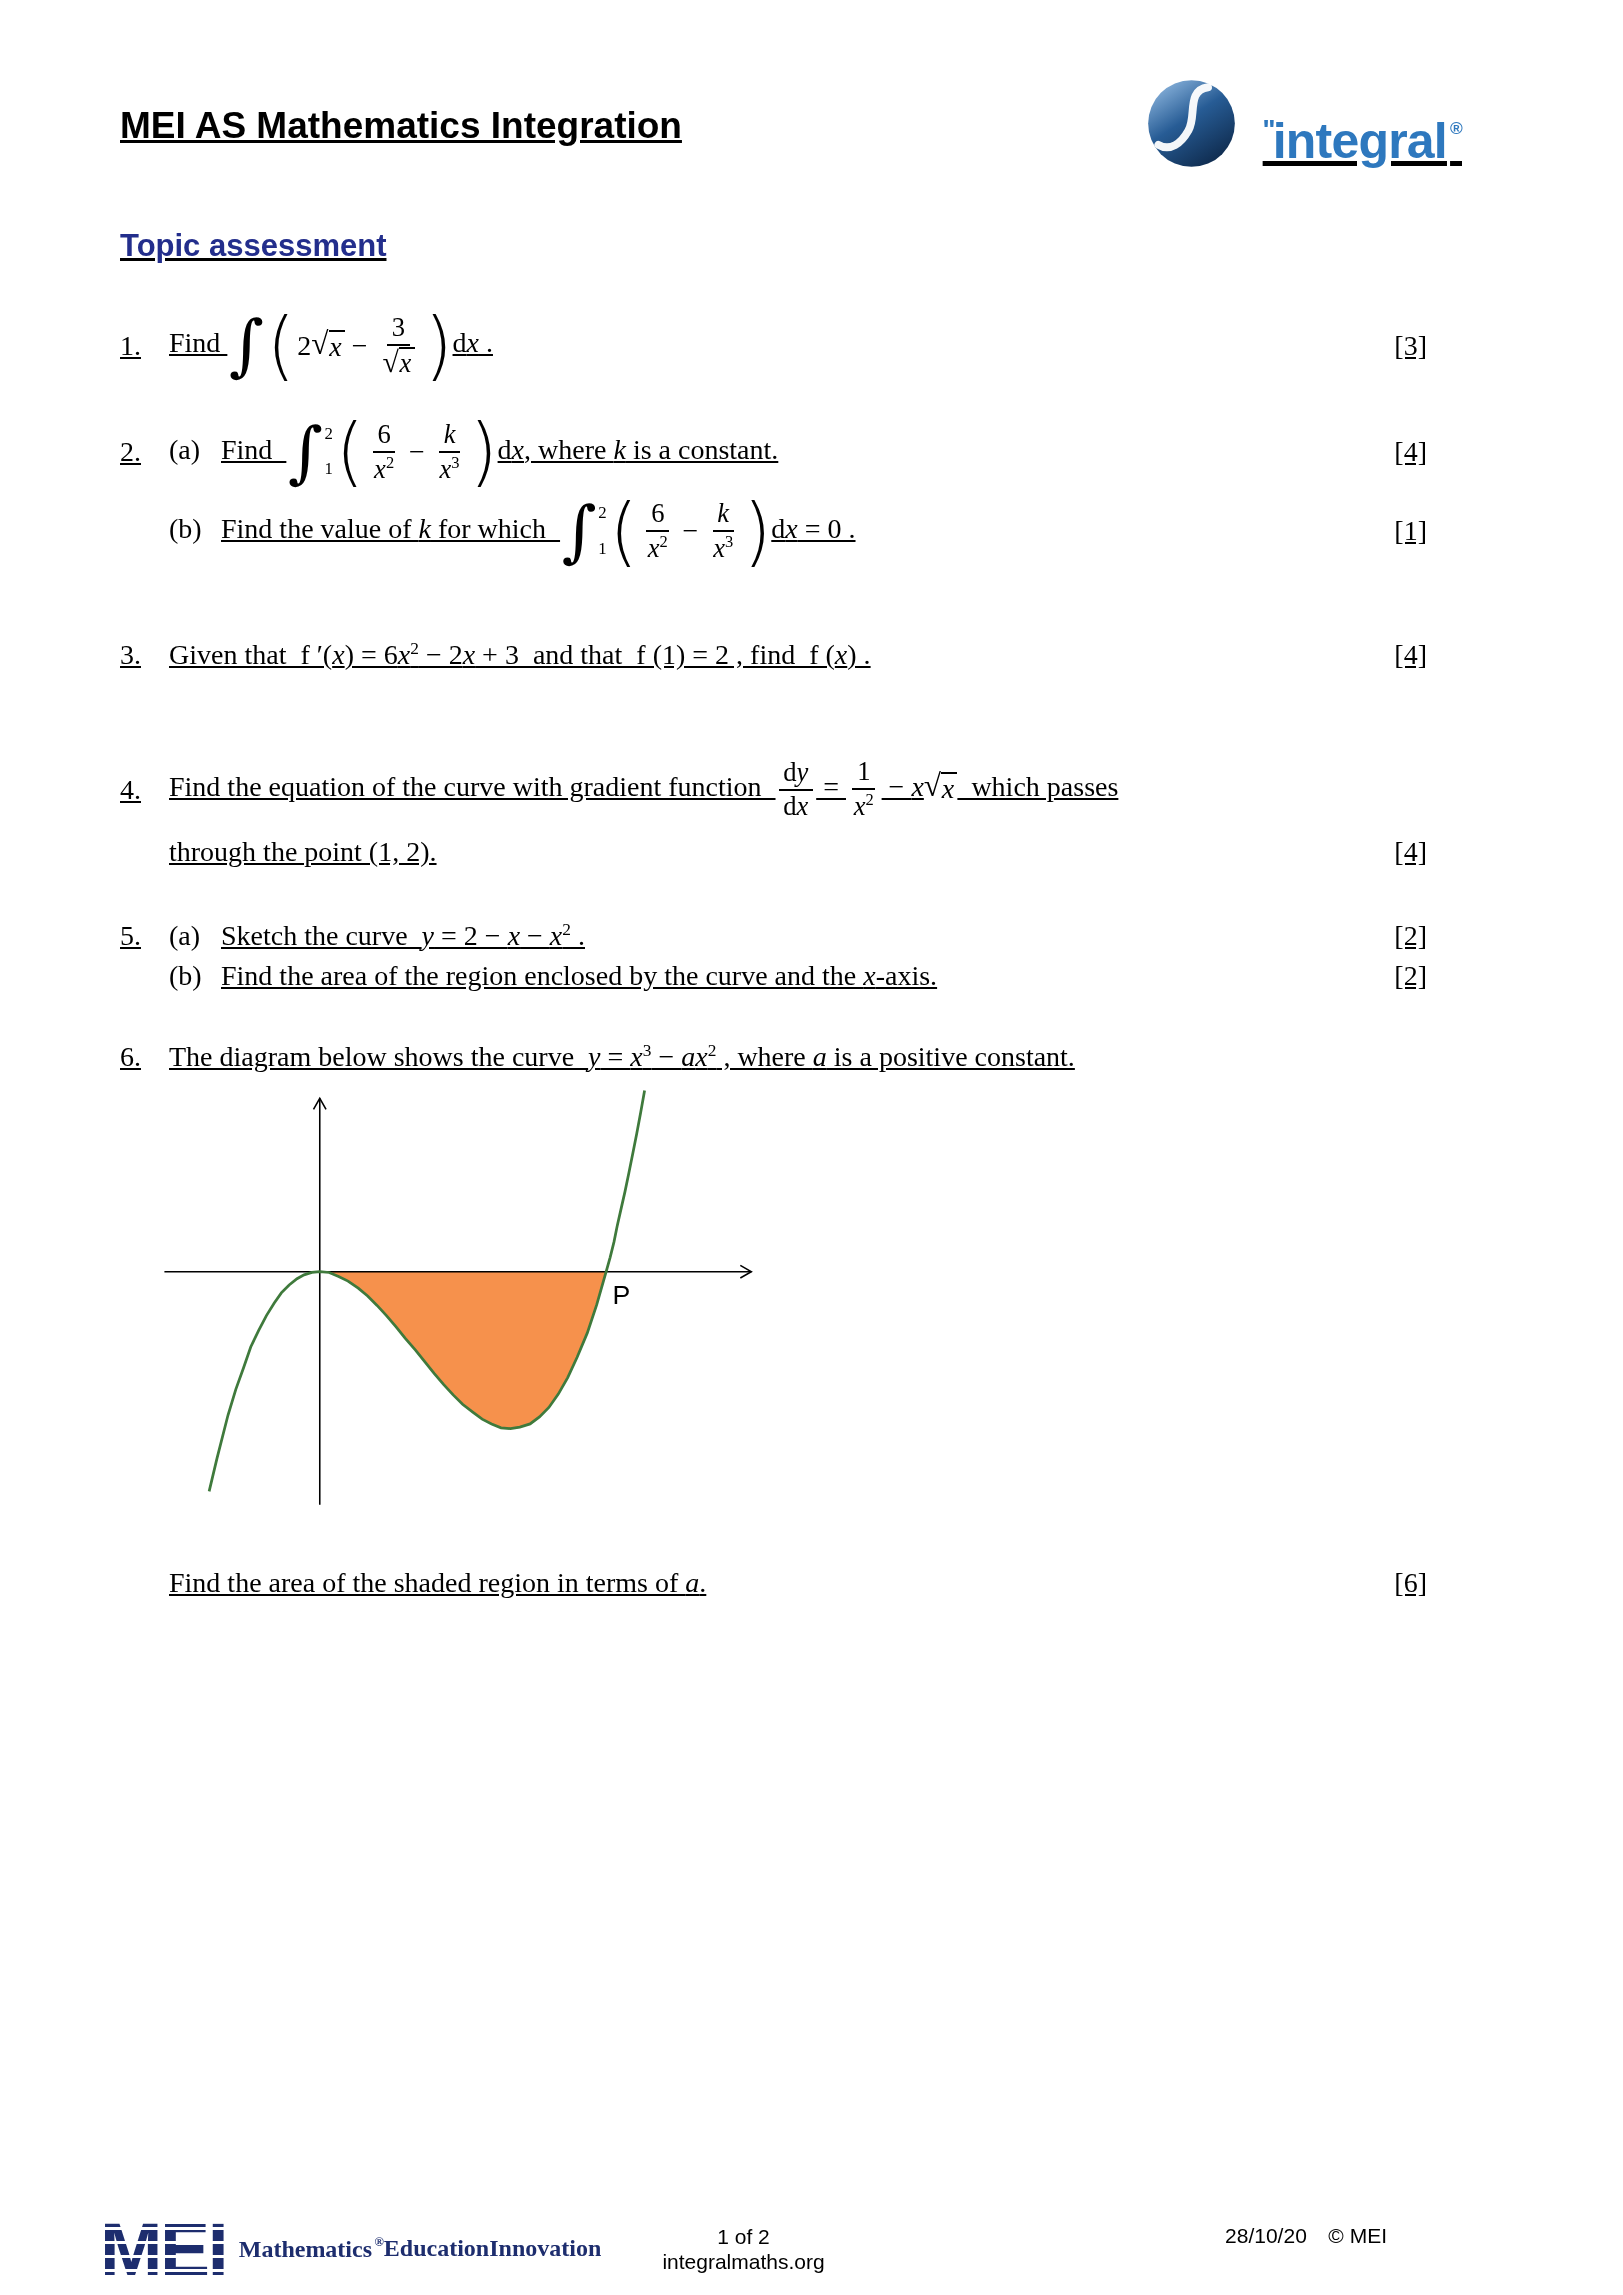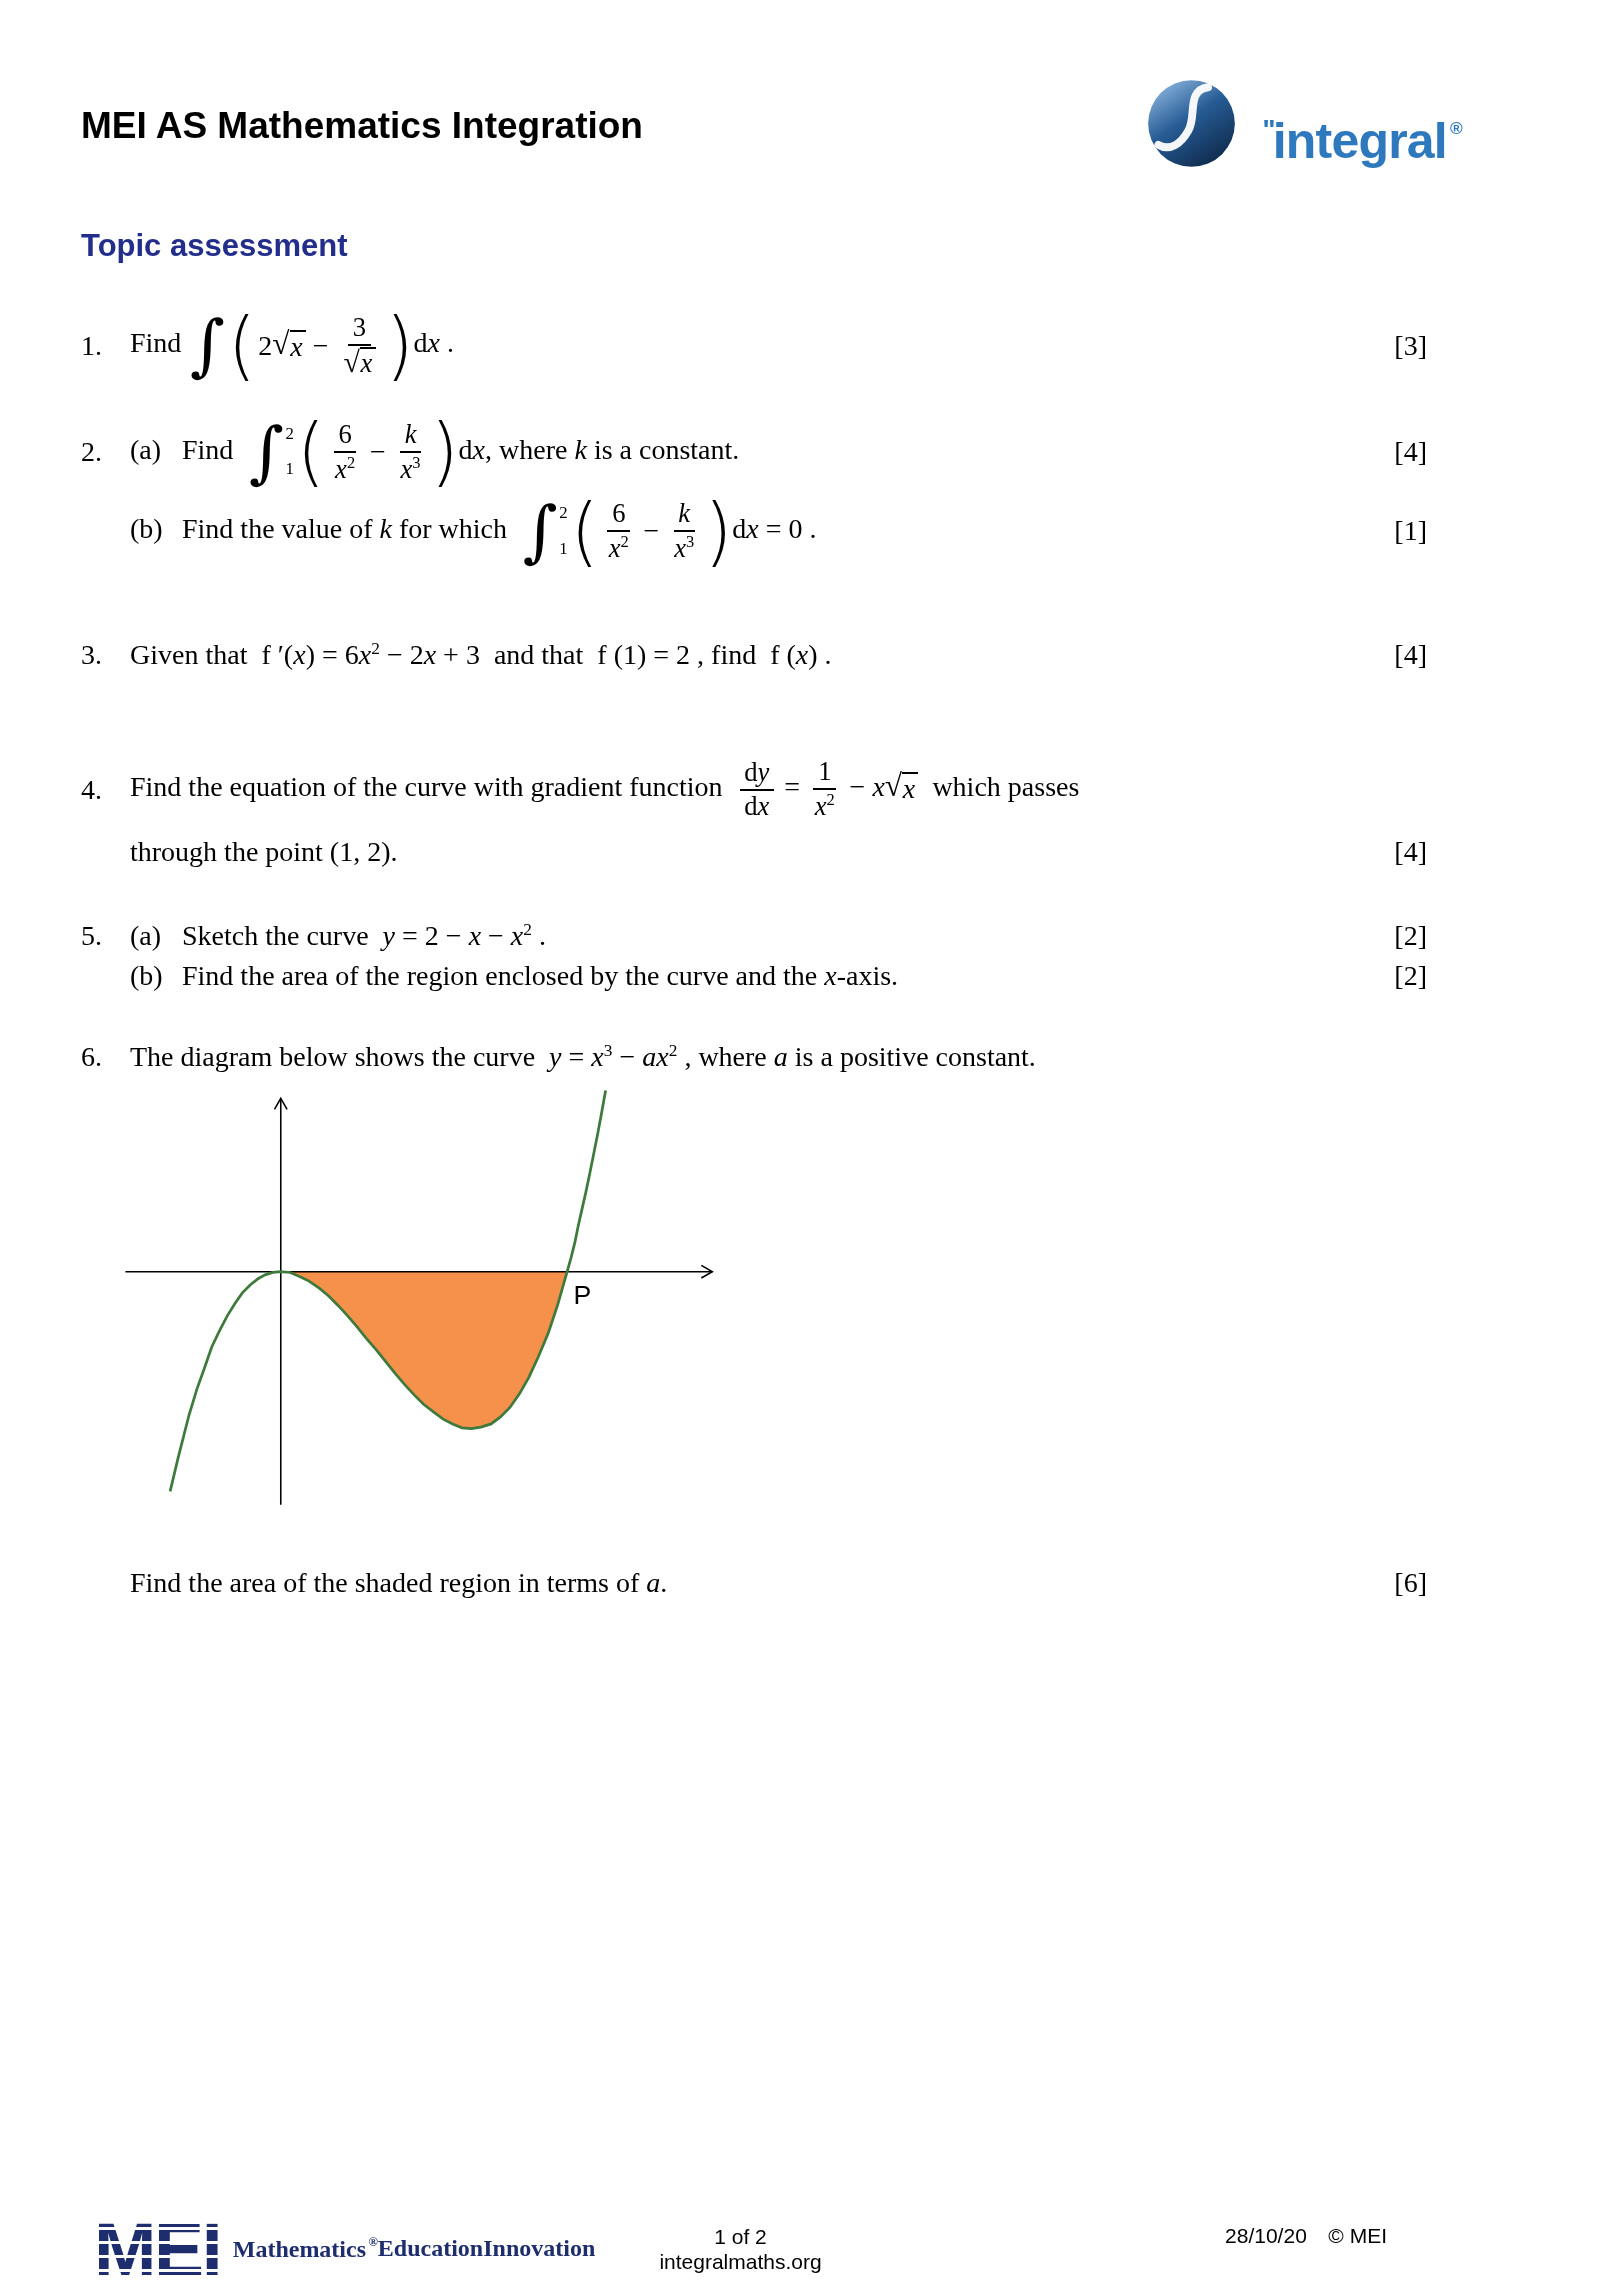--- a/index.html
+++ b/index.html
@@ -5,21 +5,21 @@
   html,body{margin:0;padding:0;background:#888;}
   .page{
     position:relative;
     width:1623px;height:2295px;
     margin:0 auto;
     background:#ffffff;
     font-family:"Liberation Serif",serif;
     font-size:28px;color:#000;
     overflow:hidden;
   }
-  .content{padding:88px 196px 0 81px;}
+  .content{padding:88px 196px 0 120px;text-decoration:underline;}
 
   
   .header{display:flex;justify-content:space-between;align-items:flex-start;}
   .title{
     font-family:"Liberation Sans",sans-serif;font-weight:bold;
     font-size:37px;margin:17.3px 0 0 0;letter-spacing:0;
   }
   .logo{display:flex;align-items:flex-end;gap:25px;margin-right:-35px;margin-top:-11px;}
   .logo-text{
     font-family:"Liberation Sans",sans-serif;font-weight:bold;
@@ -74,21 +74,21 @@
   .m-int-lims{
     display:inline-flex;flex-direction:column;justify-content:space-between;
     font-size:0.6em;height:3.1em;margin-left:1.6px;line-height:1;
   }
   .m-group{display:inline-flex;align-items:center;vertical-align:middle;}
   .m-paren{font-size:2.55em;line-height:1;font-family:"DejaVu Sans",sans-serif;font-weight:200;transform:scaleY(1.04);}
   .m-inner{display:inline-flex;align-items:center;margin:0 2.4px;}
 
   
   .footer{
-    position:absolute;left:6px;right:0;bottom:12.6px;
+    position:absolute;left:12px;right:0;bottom:12.6px;
     display:flex;align-items:flex-start;
     padding:0 236px 0 88px;
   }
   .footer-left{flex:1;display:flex;align-items:center;gap:12.6px;}
   .mei-letters{
     font-family:"Liberation Sans",sans-serif;font-weight:bold;
     font-size:75px;line-height:0.88;letter-spacing:-2.4px;
     background:repeating-linear-gradient(to bottom,#1D2D6E 0px,#1D2D6E 11px,#ffffff 11px,#ffffff 14px);
     -webkit-background-clip:text;background-clip:text;color:transparent;
   }

